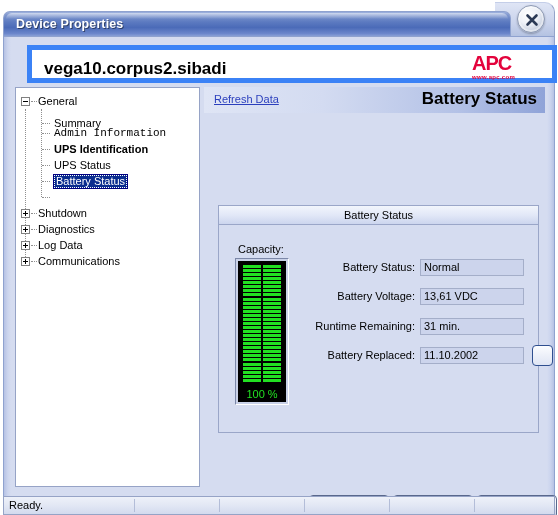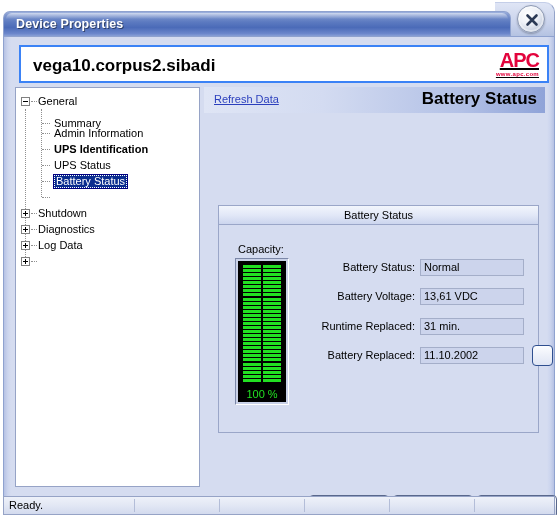--- a/index.html
+++ b/index.html
@@ -100,40 +100,39 @@
     background: linear-gradient(to right, #b6c2e4, #ccd5ee 55%, #d5dcf0);
   }
   .dialog-edge-r {
     position: absolute; right: 0; top: 0; width: 7px; height: 100%;
     background: linear-gradient(to left, #b6c2e4, #ccd5ee 55%, #d5dcf0);
   }
 
   
   .device-header {
     position: absolute;
-    left: 15px; top: 8px;
+    left: 23px; top: 8px;
     width: 530px; height: 38px;
     background: #ffffff;
-    border: 2px solid #3b82f6;
+    border: 5px solid #3b82f6;
     box-sizing: border-box;
   }
   .device-name {
     position: absolute;
     left: 12px; top: 9px;
     font-size: 17px;
     font-weight: bold;
     color: #000000;
     white-space: nowrap;
   }
   .apc-logo {
     position: absolute;
     right: 8px; top: 3px;
     width: 72px; height: 32px;
-    text-align: right;
-    text-decoration: underline;
+    text-align: left;
   }
   .apc-word {
     font-size: 20px;
     font-weight: bold;
     color: #e3033c;
     letter-spacing: -1px;
     line-height: 20px;
     font-family: "Liberation Sans", sans-serif;
   }
   .apc-url {
@@ -467,21 +466,21 @@
           <div class="vline" style="left: 21px; top: 16px; height: 88px;"></div>
           <div class="tnode" style="top: 0px; position: absolute; left: 0px; right: 0px;">
             <div class="hline" style="left: 11px; top: 8px; width: 6px;"></div>
             <div class="exp" style="left: 1px;"></div>
             <div class="lbl" style="left: 18px;">General</div>
           </div>
           <div class="tnode" style="top: 22px; position: absolute; left: 0px; right: 0px;">
             <div class="hline" style="left: 22px; top: 8px; width: 8px;"></div>
             <div class="lbl" style="left: 34px;">Summary</div>
           </div>
-          <div class="tnode" style="top: 32px; position: absolute; left: 0px; right: 0px;">
+          <div class="tnode" style="top: 32px; position: absolute; left: 0px; right: 0px; font-family: Liberation Mono, monospace;">
             <div class="hline" style="left: 22px; top: 8px; width: 8px;"></div>
             <div class="lbl" style="left: 34px;">Admin Information</div>
           </div>
           <div class="tnode" style="top: 48px; position: absolute; left: 0px; right: 0px;">
             <div class="hline" style="left: 22px; top: 8px; width: 8px;"></div>
             <div class="lbl" style="left: 34px; font-weight: bold;">UPS Identification</div>
           </div>
           <div class="tnode" style="top: 64px; position: absolute; left: 0px; right: 0px;">
             <div class="hline" style="left: 22px; top: 8px; width: 8px;"></div>
             <div class="lbl" style="left: 34px;">UPS Status</div>
@@ -504,20 +503,21 @@
             <div class="lbl" style="left: 18px;">Diagnostics</div>
           </div>
           <div class="tnode" style="top: 144px; position: absolute; left: 0px; right: 0px;">
             <div class="hline" style="left: 11px; top: 8px; width: 6px;"></div>
             <div class="exp plus" style="left: 1px;"></div>
             <div class="lbl" style="left: 18px;">Log Data</div>
           </div>
           <div class="tnode" style="top: 160px; position: absolute; left: 0px; right: 0px;">
             <div class="hline" style="left: 11px; top: 8px; width: 6px;"></div>
             <div class="exp plus" style="left: 1px;"></div>
+            <div class="lbl" style="left: 18px;">Communications</div>
           </div>
         </div>
     </div>
 
     <div class="groupbox">
       <div class="gb-header">Battery Status</div>
     </div>
 
     <div class="cap-label">Capacity:</div>
     <div class="gauge-frame">
@@ -561,21 +561,21 @@
     <div id="fields-root">
         <div class="field-row" style="left: 416px; top: 222px;">
           <div class="field-label">Battery Status:</div>
           <div class="field-input">Normal</div>
         </div>
         <div class="field-row" style="left: 416px; top: 251px;">
           <div class="field-label">Battery Voltage:</div>
           <div class="field-input">13,61 VDC</div>
         </div>
         <div class="field-row" style="left: 416px; top: 281px;">
-          <div class="field-label">Runtime Replaced:</div>
+          <div class="field-label">Runtime Remaining:</div>
           <div class="field-input">31 min.</div>
         </div>
         <div class="field-row" style="left: 416px; top: 310px;">
           <div class="field-label">Battery Replaced:</div>
           <div class="field-input">11.10.2002</div>
           <div class="picker-btn"></div>
         </div>
       </div>
 
     <div class="adv-check-row">

